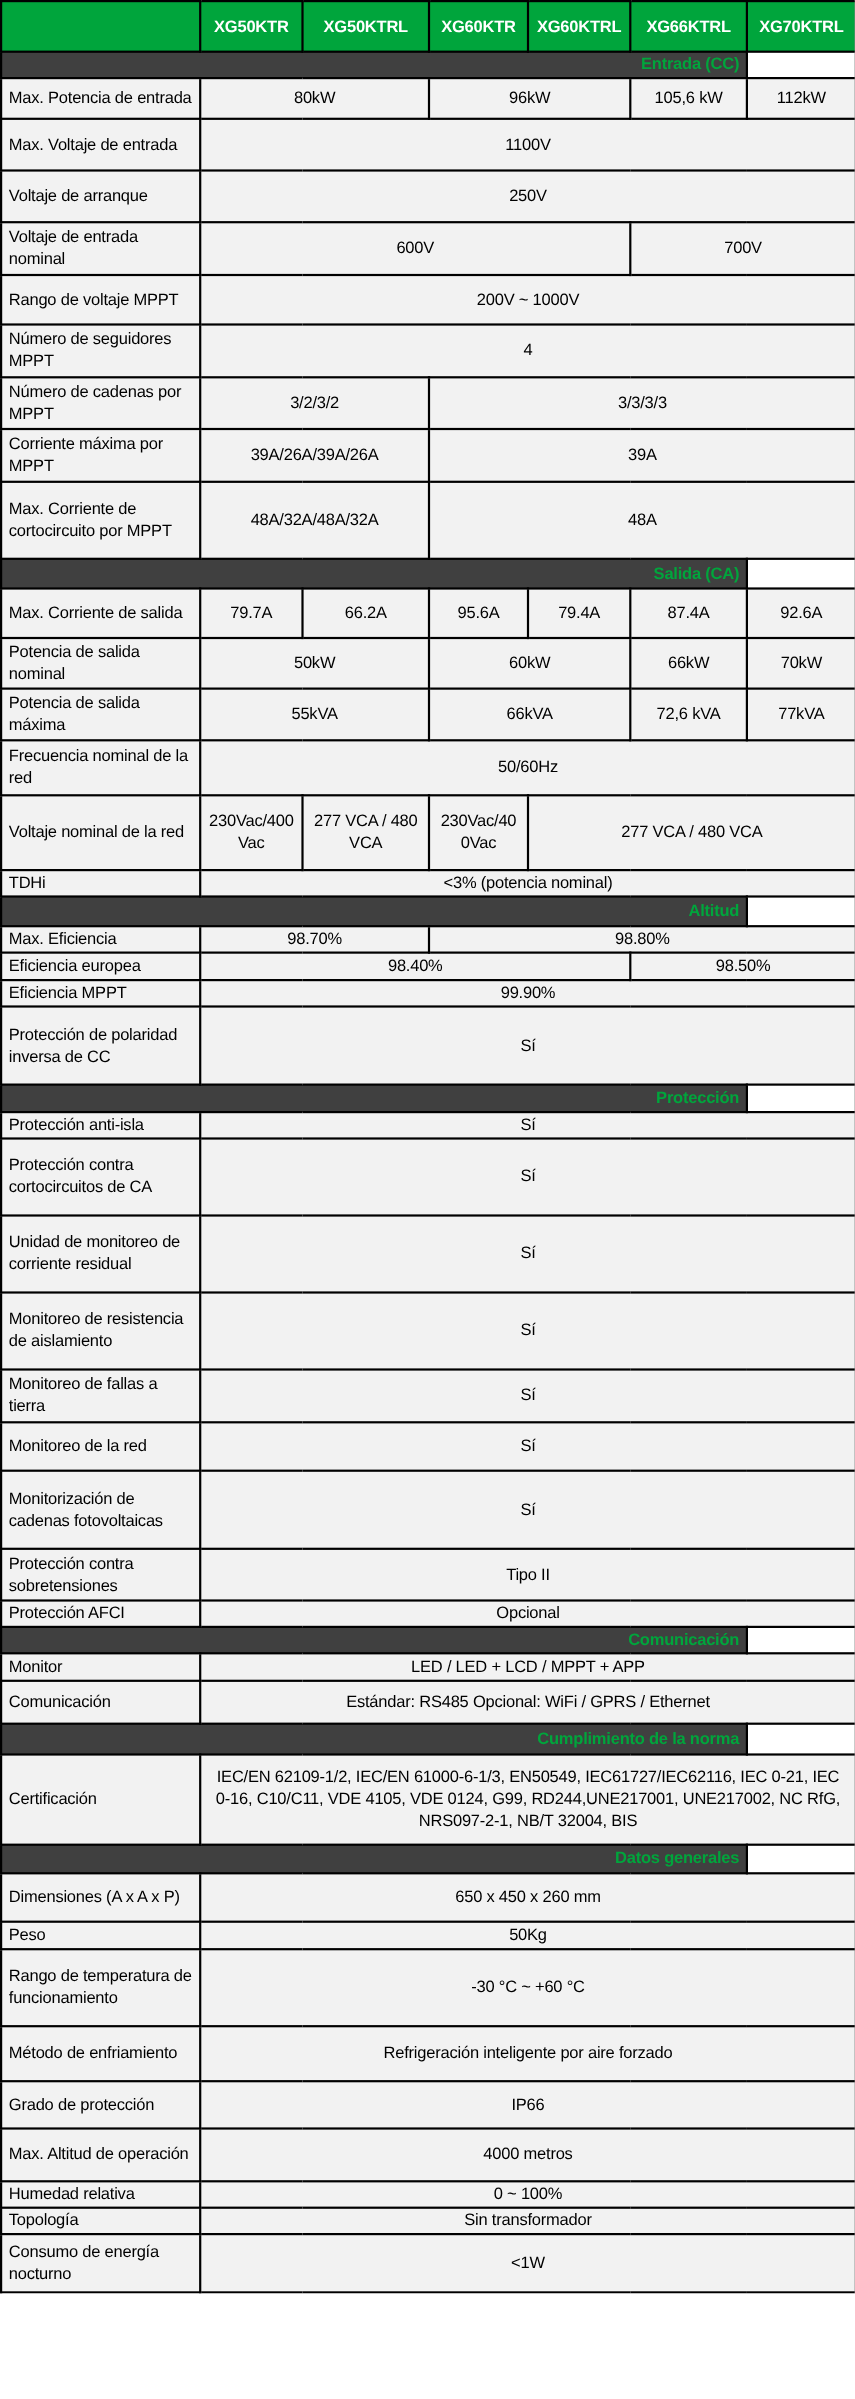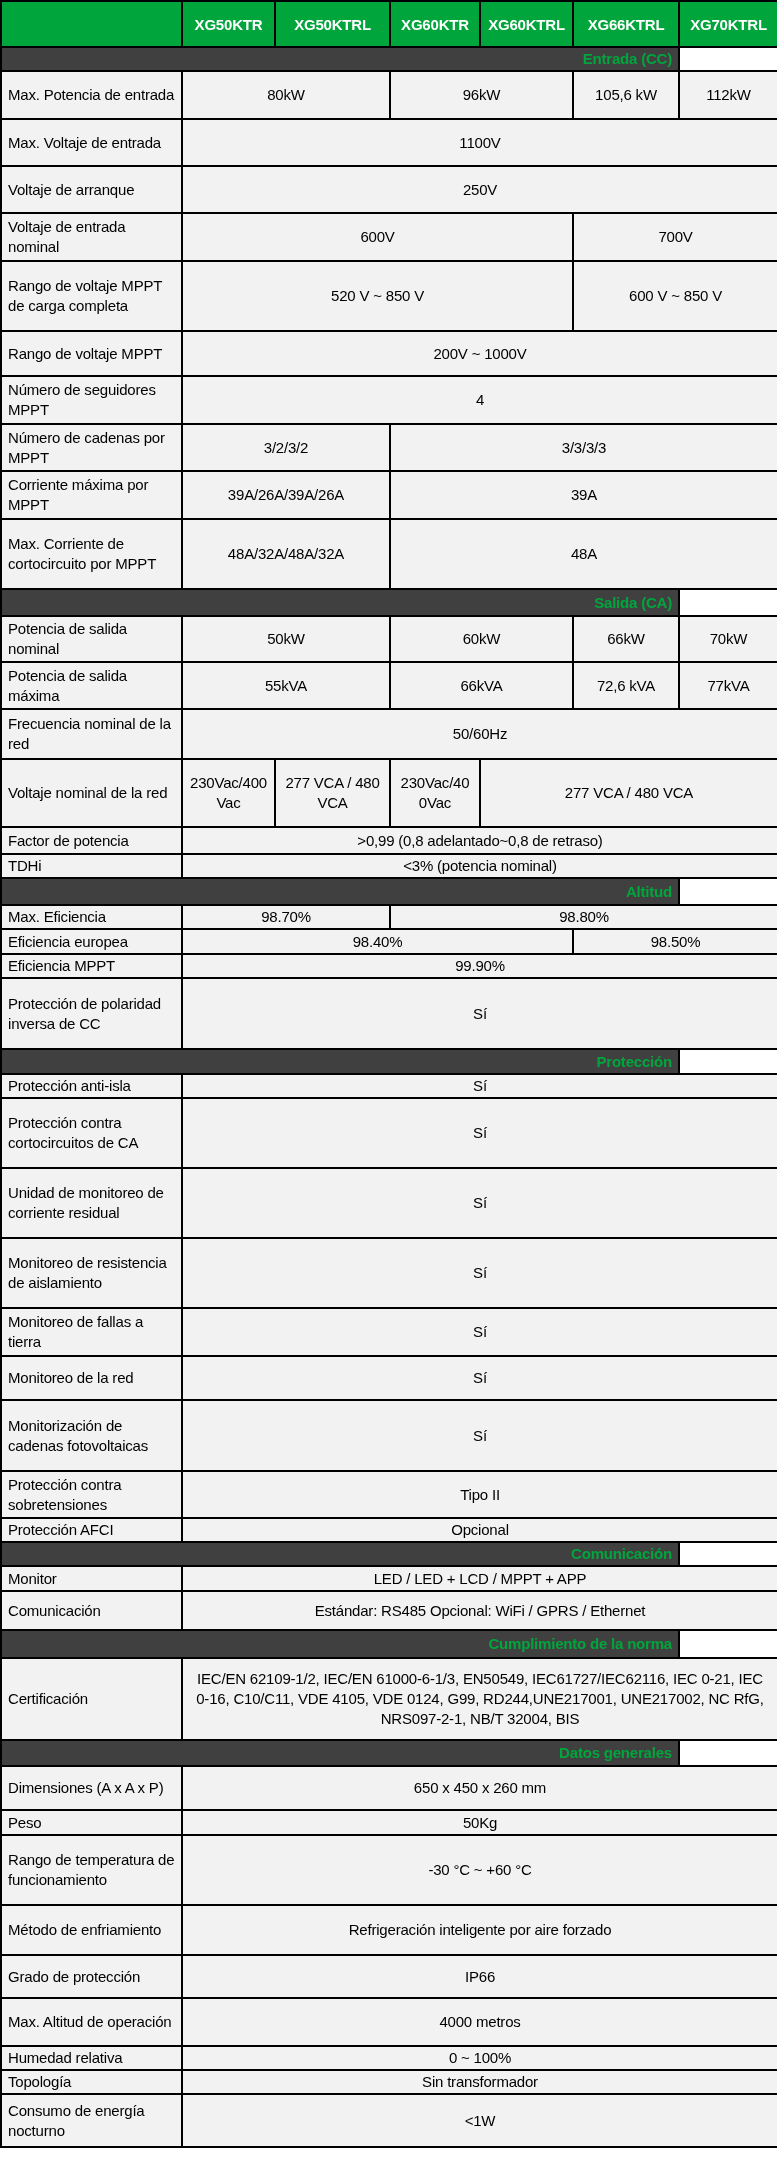--- a/index.html
+++ b/index.html
@@ -87,45 +87,40 @@
           <th class="model">XG60KTRL</th>
           <th class="model">XG66KTRL</th>
           <th class="model">XG70KTRL</th>
         </tr>
     </thead>
     <tbody>
         <tr style="height: 24px;">
           <td colspan="6" class="section">Entrada (CC)</td>
           <td class="section-spacer"></td>
         </tr>
-        <tr style="height: 48px; border-radius: 17px;">
+        <tr style="height: 37px; border-radius: 17px;">
           <td class="label">Max. Potencia de entrada</td>
           <td class="value" colspan="2">80kW</td>
           <td class="value" colspan="2">96kW</td>
           <td class="value" colspan="1">105,6 kW</td>
           <td class="value" colspan="1">112kW</td>
         </tr>
         <tr style="height: 47px;">
           <td class="label">Max. Voltaje de entrada</td>
           <td class="value" colspan="6">1100V</td>
         </tr>
         <tr style="height: 47px;">
           <td class="label">Voltaje de arranque</td>
           <td class="value" colspan="6">250V</td>
         </tr>
         <tr style="height: 48px;">
           <td class="label">Voltaje de entrada nominal</td>
           <td class="value" colspan="4">600V</td>
           <td class="value" colspan="2">700V</td>
         </tr>
-        <tr style="height: 70px;">
-          <td class="label">Rango de voltaje MPPT de carga completa</td>
-          <td class="value" colspan="4">520 V ~ 850 V</td>
-          <td class="value" colspan="2">600 V ~ 850 V</td>
-        </tr>
         <tr style="height: 45px;">
           <td class="label">Rango de voltaje MPPT</td>
           <td class="value" colspan="6">200V ~ 1000V</td>
         </tr>
         <tr style="height: 48px;">
           <td class="label">Número de seguidores MPPT</td>
           <td class="value" colspan="6">4</td>
         </tr>
         <tr style="height: 47px;">
           <td class="label">Número de cadenas por MPPT</td>
@@ -138,20 +133,29 @@
           <td class="value" colspan="4">39A</td>
         </tr>
         <tr style="height: 70px;">
           <td class="label">Max. Corriente de cortocircuito por MPPT</td>
           <td class="value" colspan="2">48A/32A/48A/32A</td>
           <td class="value" colspan="4">48A</td>
         </tr>
         <tr style="height: 27px;">
           <td colspan="6" class="section">Salida (CA)</td>
           <td class="section-spacer"></td>
+        </tr>
+        <tr style="height: 45px;">
+          <td class="label">Max. Corriente de salida</td>
+          <td class="value" colspan="1">79.7A</td>
+          <td class="value" colspan="1">66.2A</td>
+          <td class="value" colspan="1">95.6A</td>
+          <td class="value" colspan="1">79.4A</td>
+          <td class="value" colspan="1">87.4A</td>
+          <td class="value" colspan="1">92.6A</td>
         </tr>
         <tr style="height: 46px;">
           <td class="label">Potencia de salida nominal</td>
           <td class="value" colspan="2">50kW</td>
           <td class="value" colspan="2">60kW</td>
           <td class="value" colspan="1">66kW</td>
           <td class="value" colspan="1">70kW</td>
         </tr>
         <tr style="height: 47px;">
           <td class="label">Potencia de salida máxima</td>
@@ -164,24 +168,20 @@
           <td class="label">Frecuencia nominal de la red</td>
           <td class="value" colspan="6">50/60Hz</td>
         </tr>
         <tr style="height: 68px;">
           <td class="label">Voltaje nominal de la red</td>
           <td class="value" colspan="1">230Vac/400Vac</td>
           <td class="value" colspan="1">277 VCA / 480 VCA</td>
           <td class="value" colspan="1">230Vac/400Vac</td>
           <td class="value" colspan="3">277 VCA / 480 VCA</td>
         </tr>
-        <tr style="height: 27px;">
-          <td class="label">Factor de potencia</td>
-          <td class="value" colspan="6">&gt;0,99 (0,8 adelantado~0,8 de retraso)</td>
-        </tr>
         <tr style="height: 20px; margin-left: 45px;">
           <td class="label">TDHi</td>
           <td class="value" colspan="6">&lt;3% (potencia nominal)</td>
         </tr>
         <tr style="height: 27px;">
           <td colspan="6" class="section">Altitud</td>
           <td class="section-spacer"></td>
         </tr>
         <tr style="height: 23px;">
           <td class="label">Max. Eficiencia</td>

